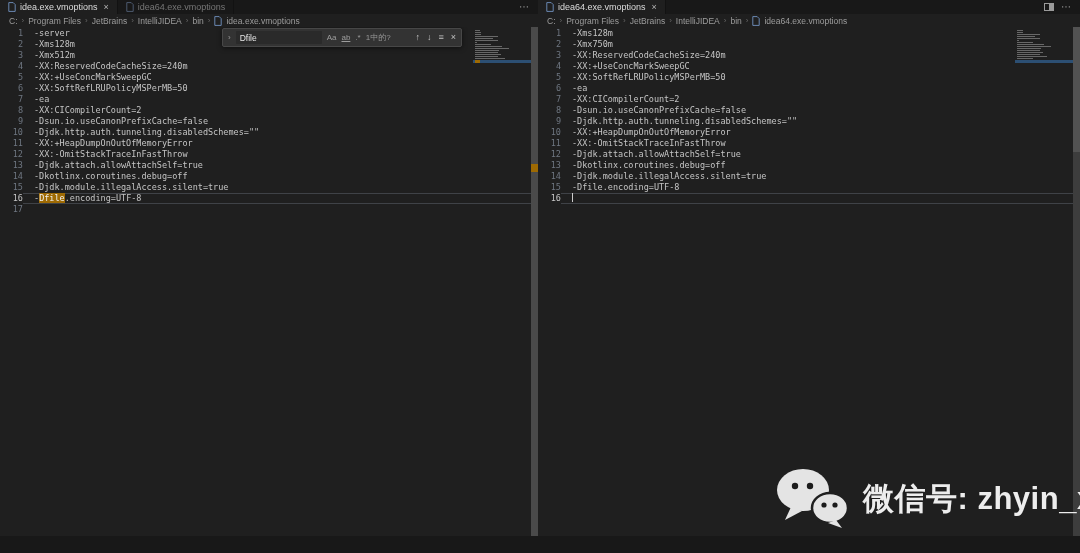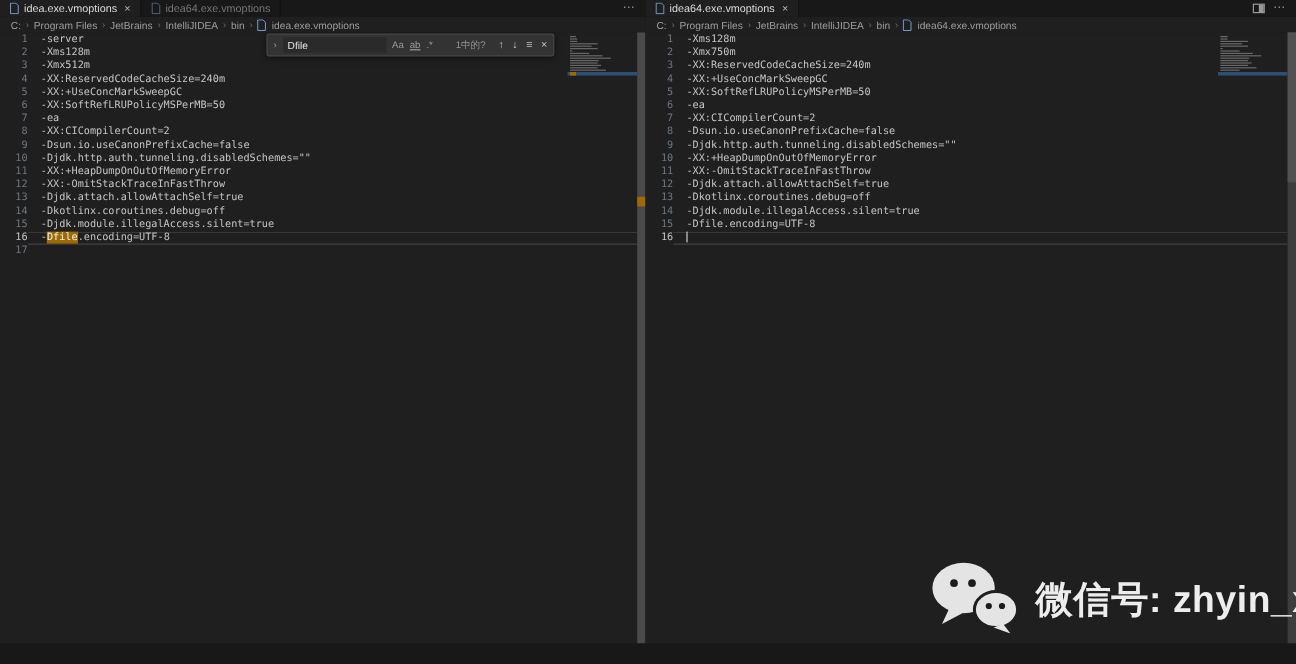--- a/index.html
+++ b/index.html
@@ -57,21 +57,21 @@
   
   .find-widget { position:absolute; top:1px; left:222px; width:240px; height:19px;
                  background:#333333; border:1px solid #474747; border-radius:2px;
                  box-shadow:0 1px 5px rgba(0,0,0,.55); display:flex; align-items:center;
                  gap:5px; padding:0 5px; z-index:5; font-size:8.5px; }
   .fw-chevron { color:#9a9a9a; font-size:8px; }
   .fw-input { width:86px; height:13px; background:#2a2a2a; border-radius:1px; color:#e6e6e6;
               display:flex; align-items:center; padding:0 4px; overflow:hidden; }
   .fw-toggle { color:#9d9d9d; font-size:8px; }
   .fw-word { text-decoration:underline; }
-  .fw-count { color:#969696; font-size:8px; white-space:nowrap; margin-left:14px; }
+  .fw-count { color:#969696; font-size:8px; white-space:nowrap; margin-left:0; }
   .fw-nav { margin-left:auto; display:flex; align-items:center; gap:7px; }
   .fw-btn { color:#c2c2c2; font-size:9px; line-height:1; }
 
   
   .watermark { position:absolute; left:776px; top:466px; display:flex; align-items:center; gap:13px; z-index:10; }
   .wm-text { font-size:31px; font-weight:600; color:#ededed; letter-spacing:.5px; white-space:nowrap; }
 </style>
 </head>
 <body>
 

